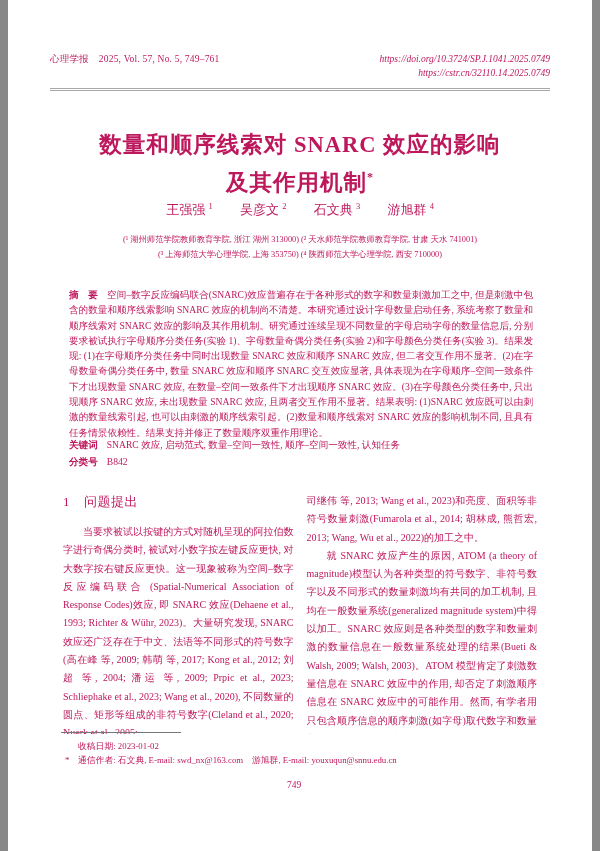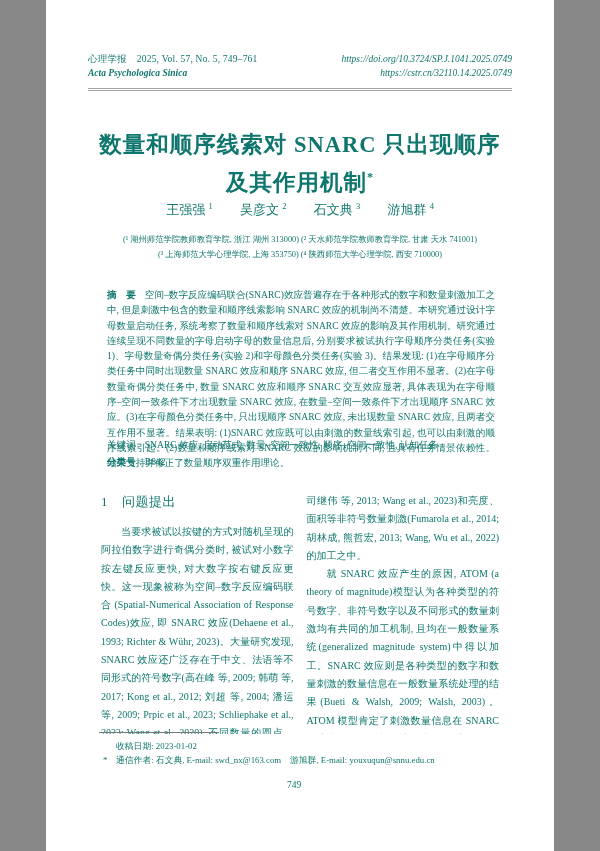--- a/index.html
+++ b/index.html
@@ -1,21 +1,21 @@
 <!DOCTYPE html>
 <html lang="zh"><head>
 <meta charset="utf-8">
 <style>
   * { margin:0; padding:0; box-sizing:border-box; }
   html,body { background:#888; }
   .page {
-    width:508px; height:851px;
+    width:584px; height:851px;
     margin:0 auto;
     background:#ffffff;
-    color:#0f766e;
+    color:#be185d;
     font-family:"Liberation Serif","DejaVu Serif",serif;
     position:relative;
     overflow:hidden;
   }
   
   .jheader {
     position:absolute; left:42px; right:42px; top:53px;
     display:flex; justify-content:space-between;
     font-size:9.5px; line-height:13.5px;
   }
@@ -50,21 +50,21 @@
   .abstract {
     position:absolute; left:61px; right:59px; top:287px;
     font-size:9.6px; line-height:15.3px;
     text-align:justify;
   }
   .abstract .lbl { font-weight:bold; margin-right:9px; }
   .kwline {
     position:absolute; left:61px; right:59px; top:437px;
     font-size:9.6px; line-height:15.3px;
   }
-  .kwline .lbl { font-weight:normal; margin-right:9px;margin-top:44px; }
+  .kwline .lbl { font-weight:bold; margin-right:9px;margin-top:44px; }
   .clsline {
     position:absolute; left:61px; right:59px; top:454px;
     font-size:9.6px; line-height:15.3px;
   }
   .clsline .lbl { font-weight:bold; margin-right:9px; }
   
   .body-cols {
     position:absolute; left:55px; right:55px; top:492px;
     display:flex; gap:13px; height:242px; overflow:hidden;
   }
@@ -96,31 +96,30 @@
   }
 </style>
 </head>
 <body>
 
 <div class="page">
 
   <div class="jheader">
     <div class="left">
       <div class="cn"><b>心理学报</b><span>2025, Vol. 57, No. 5, 749–761</span></div>
-      <div class="en">Acta Psychologica Sinica</div>
     </div>
     <div class="right">
       <div>https://doi.org/10.3724/SP.J.1041.2025.0749</div>
       <div>https://cstr.cn/32110.14.2025.0749</div>
     </div>
   </div>
   <div class="rule-double"></div>
 
   <div class="title">
-    <div>数量和顺序线索对 SNARC 只出现顺序</div>
+    <div>数量和顺序线索对 SNARC 效应的影响</div>
     <div><span>及其作用机制</span><sup>*</sup></div>
   </div>
 
   <div class="authors">
     <span class="author"><span>王强强</span> <sup>1</sup></span>
     <span class="author"><span>吴彦文</span> <sup>2</sup></span>
     <span class="author"><span>石文典</span> <sup>3</sup></span>
     <span class="author"><span>游旭群</span> <sup>4</sup></span>
   </div>
 

